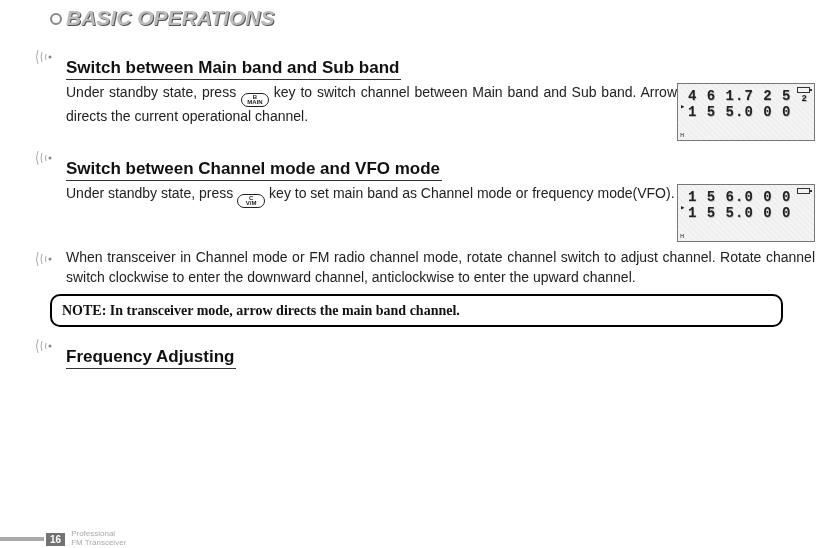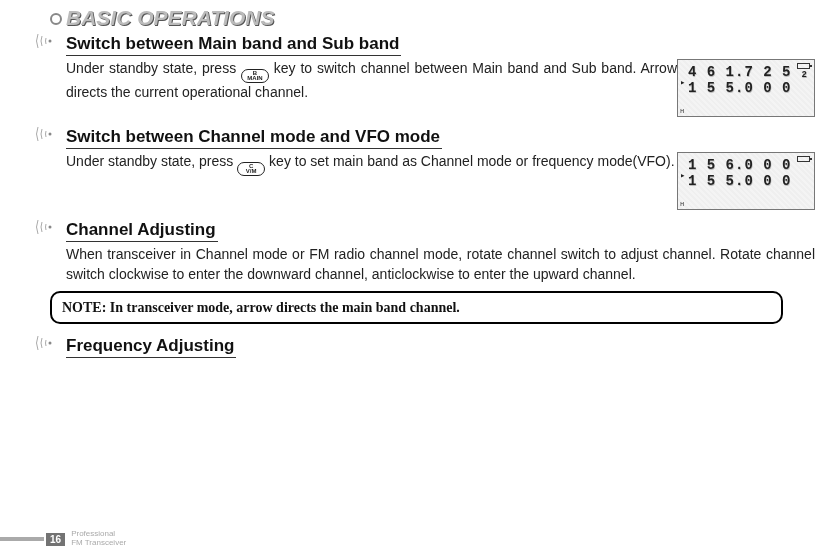--- a/index.html
+++ b/index.html
@@ -12,40 +12,40 @@
       position: relative;
       padding: 6px 24px 0 24px;
       overflow: hidden;
     }
     .chapter-title {
       font-size: 21px;
       font-weight: bold;
       font-style: italic;
       color: #bbb;
       text-shadow: 1px 1px 0 #555;
-      margin-bottom: 0;
+      margin-bottom: 16px;
       padding-left: 42px;
       position: relative;
     }
     .chapter-title::before {
       content: "";
       position: absolute;
       left: 26px;
       top: 7px;
       width: 8px; height: 8px;
       border: 2px solid #888;
       border-radius: 50%;
     }
     .section-head {
       font-size: 17px;
       font-weight: bold;
       border-bottom: 1.5px solid #333;
       display: inline-block;
       padding: 0 2px 1px 0;
-      margin: 4px 0 3px 0;
+      margin: 12px 0 3px 0;
     }
     .sect {
       position: relative;
       padding-left: 42px;
       margin-bottom: 6px;
     }
     .sect-icon {
       position: absolute;
       left: 10px;
       top: 2px;
@@ -210,21 +210,20 @@
 
 <div class="sect">
   <span class="sect-icon">
     <svg viewBox="0 0 26 18" width="26" height="18">
       <path class="sign-icon" d="M4 2 Q1 9 4 16"></path>
         <path class="sign-icon" d="M8 4 Q6 9 8 14"></path>
       <path class="sign-icon" d="M12 6 Q11 9 12 12"></path>
         <circle cx="16" cy="9" r="1.5" fill="#888"></circle>
     </svg>
   </span>
-  <div class="section-head">Channel Adjusting</div>
   <div class="body-text">When transceiver in Channel mode or FM radio channel mode, rotate channel switch to adjust channel. Rotate channel switch clockwise to enter the downward channel, anticlockwise to enter the upward channel.</div>
 </div>
 
 <div class="note">
   <div><b>NOTE: In transceiver mode, arrow directs the main band channel.</b></div>
 </div>
 
 <div class="sect">
   <span class="sect-icon">
     <svg viewBox="0 0 26 18" width="26" height="18">

